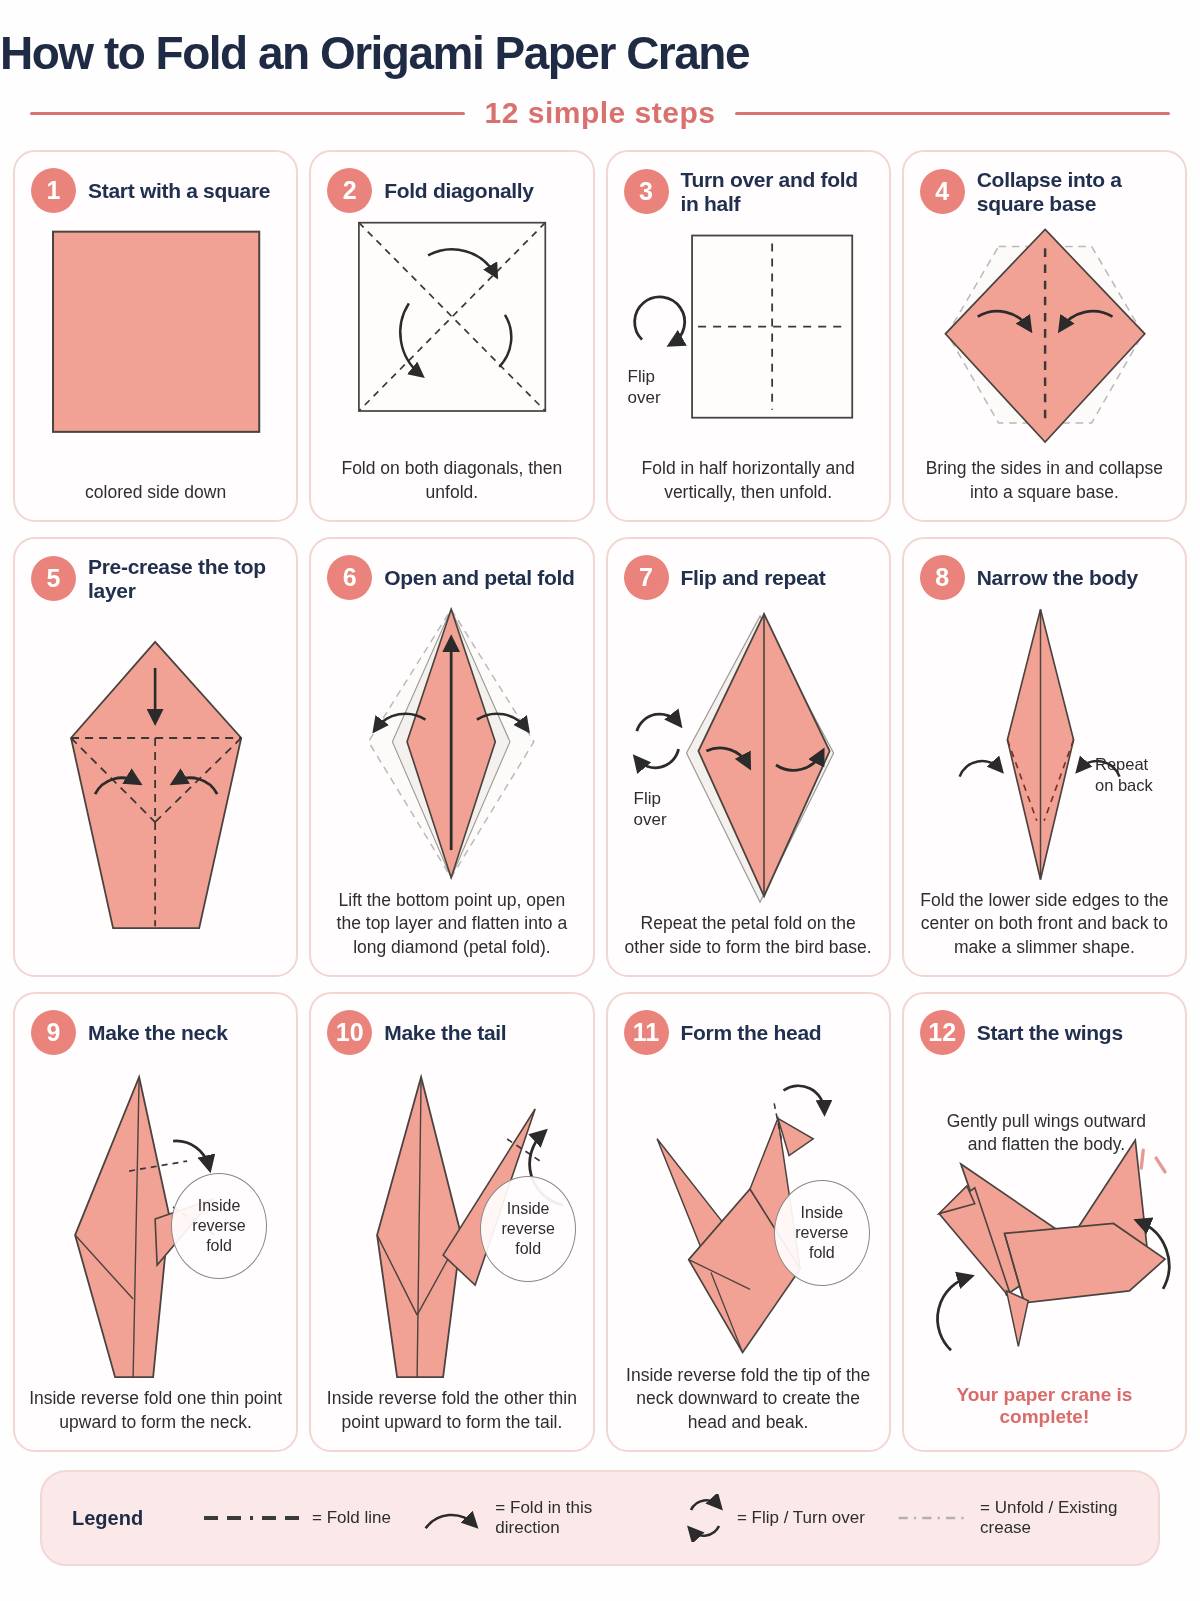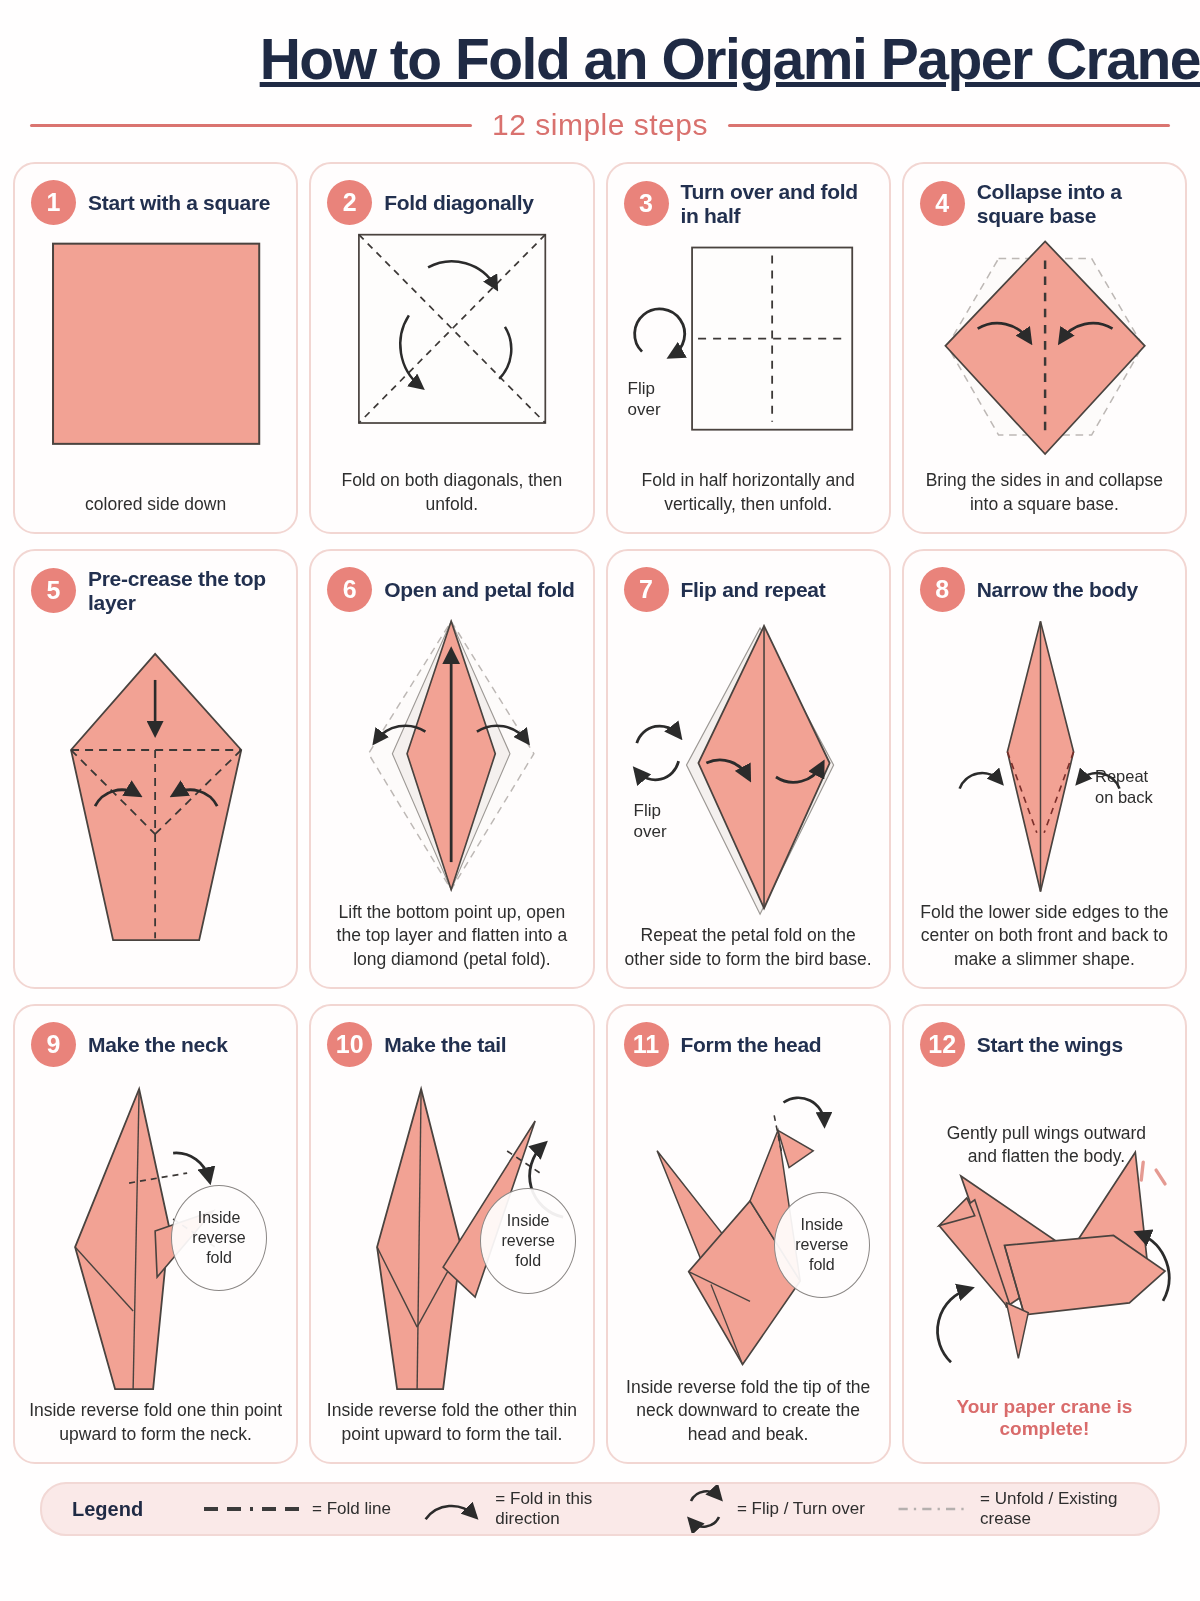--- a/index.html
+++ b/index.html
@@ -2,24 +2,24 @@
 <html><head>
 <meta charset="utf-8">
 <style>
   * { margin:0; padding:0; box-sizing:border-box; }
   html,body { width:1200px; height:1601px; background:#FFFEFE; font-family:"Liberation Sans", sans-serif; overflow:hidden; }
 
   .page { width:1200px; height:1601px; position:relative; background:#FFFEFE; }
 
   
   .hdr { padding-top:26px; }
-  .hdr h1 { text-align:right; font-size:57px; font-weight:bold; letter-spacing:-1.5px; color:#1F2A44;text-decoration:underline; }
+  .hdr h1 { text-align:left; font-size:46px; font-weight:bold; letter-spacing:-1.5px; color:#1F2A44; }
   .sub-row { display:flex; align-items:center; gap:20px; padding:0 30px; margin-top:16px; }
   .sub-line { flex:1; height:3px; background:#DA7470; border-radius:2px; }
-  .sub-text { font-size:30px; font-weight:400; color:#D9716E; letter-spacing:0.5px; }
+  .sub-text { font-size:30px; font-weight:700; color:#D9716E; letter-spacing:0.5px; }
 
   
   .grid { margin:20px 13px 0; }
   .row { display:grid; grid-template-columns:repeat(4,1fr); gap:11px; margin-bottom:15px; }
   .card { background:#FFFDFD; border:2px solid #F2D6D2; border-radius:22px; padding:14px 12px 8px; display:flex; flex-direction:column; position:relative; }
   .row1 .card { height:372px; }
   .row2 .card { height:440px; }
   .row3 .card { height:460px; }
 
   .card-hdr { display:flex; align-items:center; gap:12px; padding:2px 2px 0 4px; }
@@ -38,21 +38,21 @@
   .repeat-label { position:absolute; right:12px; top:53%; width:66px; font-size:16.5px; color:#2E2E2E; line-height:1.25; }
   .irf { position:absolute; width:96px; height:106px; border:1.5px solid #8A8684; border-radius:50%; background:rgba(255,253,253,0.93);
          display:flex; align-items:center; justify-content:center; text-align:center; font-size:16px; color:#2E2E2E; line-height:1.25; padding:6px; }
   .c9 .irf  { left:56%; top:35%; }
   .c10 .irf { left:61%; top:36%; }
   .c11 .irf { left:60%; top:40%; }
   .note12 { position:absolute; top:14px; left:18px; right:14px; text-align:center; font-size:17.5px; color:#2E2E2E; line-height:1.32;margin-top:39px; }
   .complete { text-align:center; font-size:19px; font-weight:bold; color:#D96B6B; padding:0 2px 14px; }
 
   
-  .legend { margin:18px 40px 0; height:54px; background:#FAE9E8; border:2px solid #F2D8D5; border-radius:26px;
+  .legend { margin:18px 40px 0; height:96px; background:#FAE9E8; border:2px solid #F2D8D5; border-radius:26px;
             display:flex; align-items:center; padding:0 30px; gap:8px; }
   .legend-title { font-size:20px; font-weight:bold; color:#1F2A44; margin-right:30px; }
   .legend-item { display:flex; align-items:center; gap:10px; flex:1; justify-content:center; }
   .legend-item span { font-size:17px; color:#2E2E2E; }
 </style>
 </head>
 <body>
 
 <svg width="0" height="0" style="position:absolute" aria-hidden="true">
   <defs>

